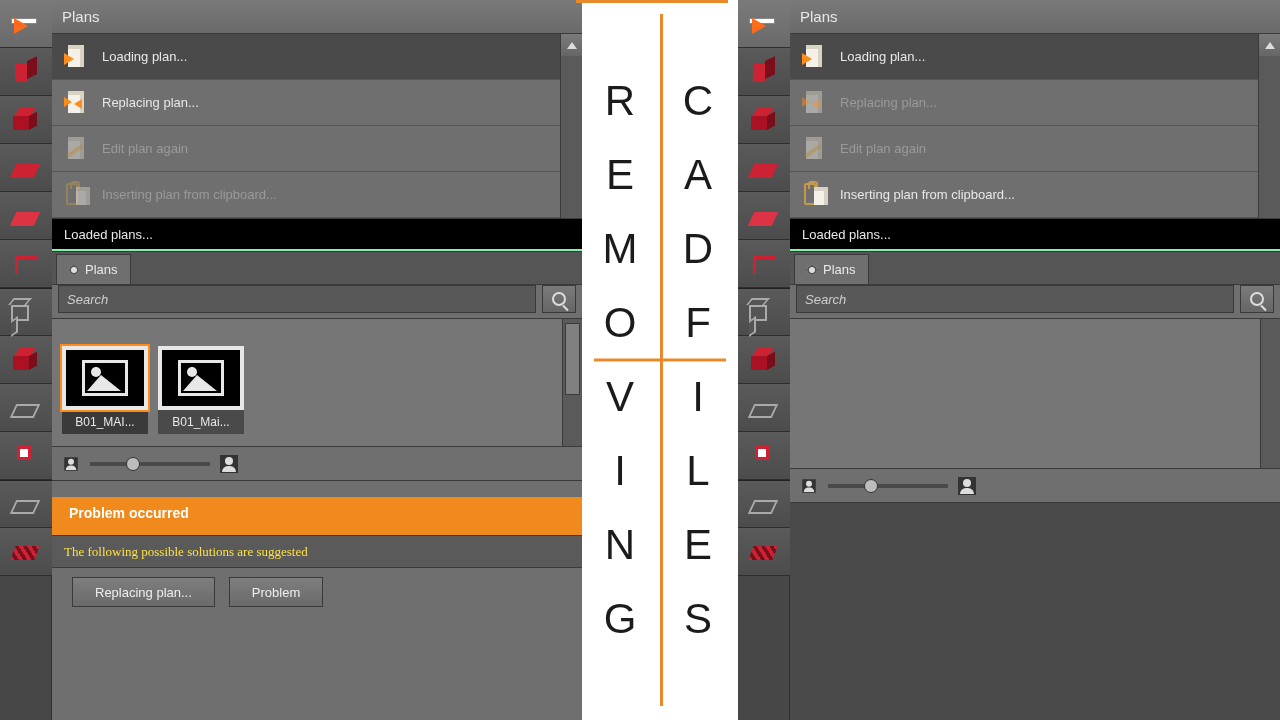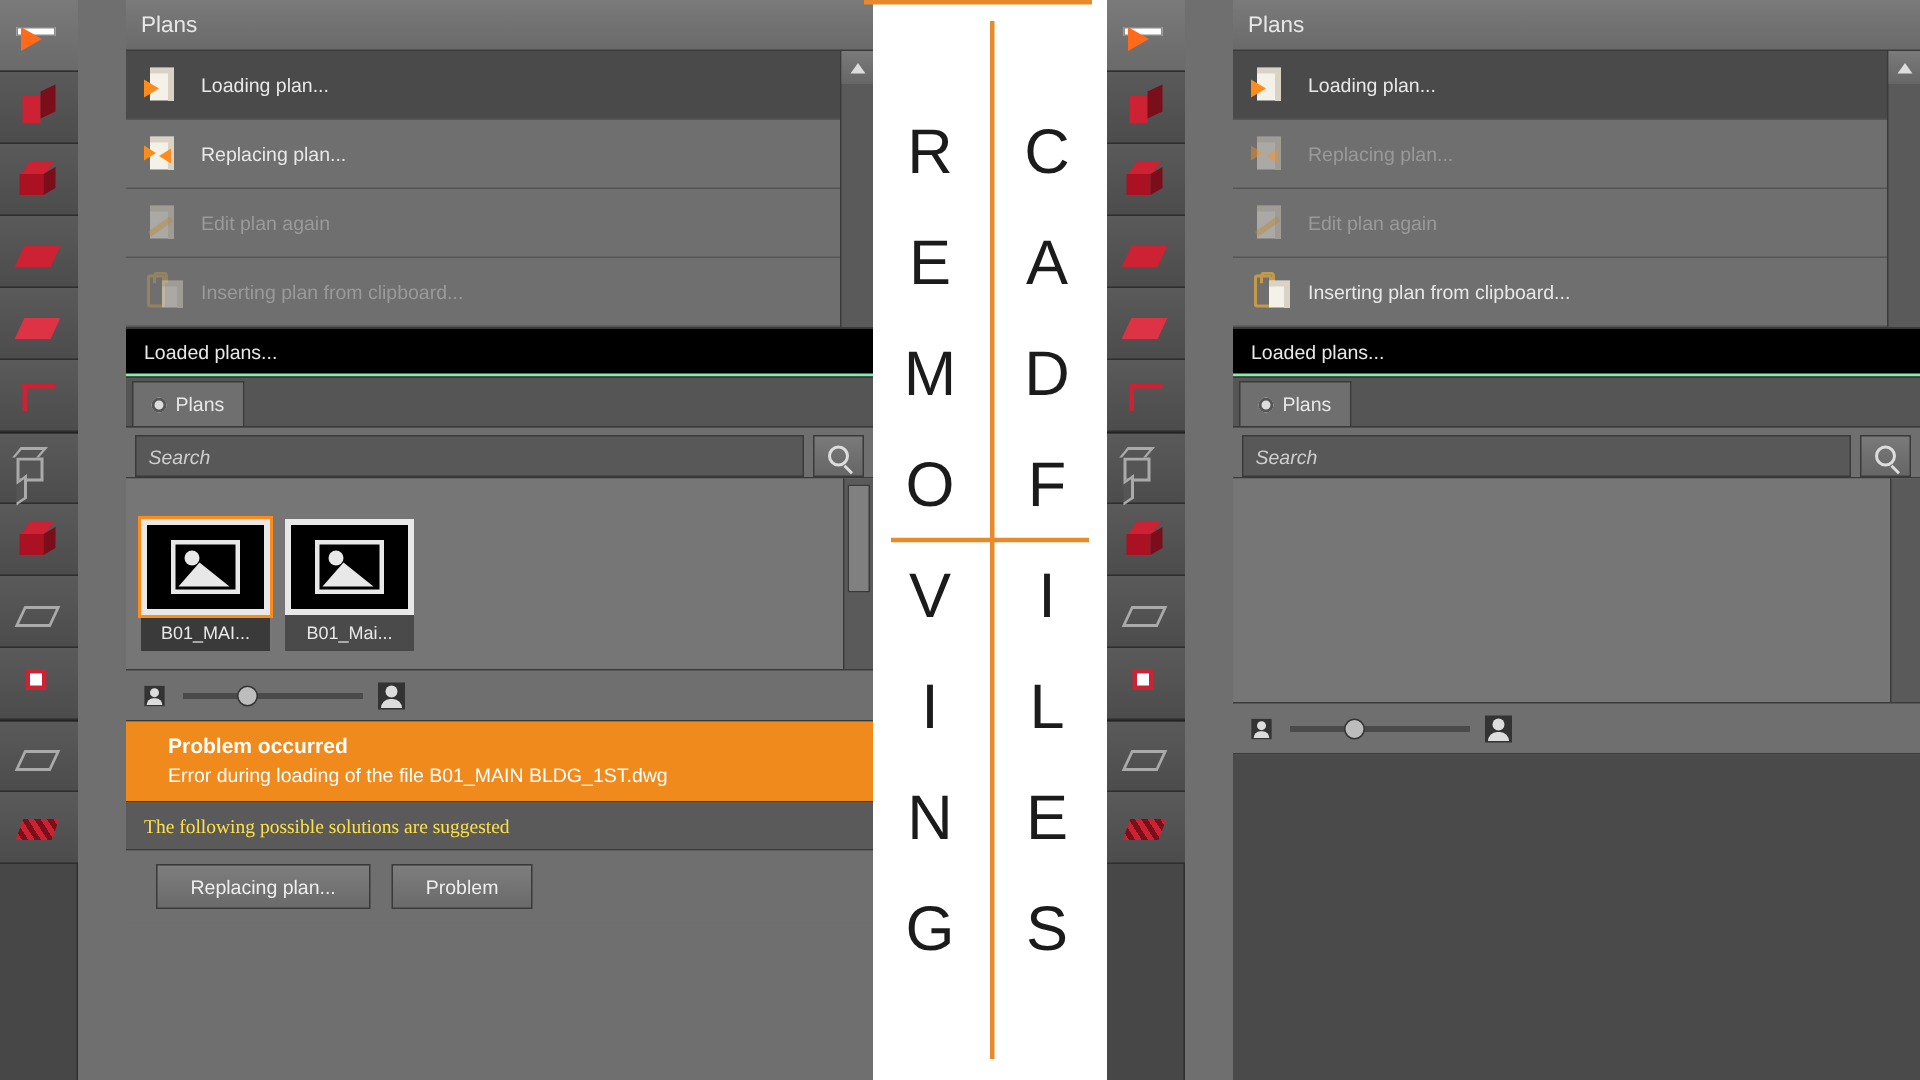--- a/index.html
+++ b/index.html
@@ -10,21 +10,20 @@
     font-size: 13px;
     color: #e8e8e8;
     overflow: hidden;
     position: relative;
   }
 
   .app-half {
     position: absolute; top: 0; height: 720px;
     background: #6f6f6f;
     display: flex;
-    gap: 32px;
   }
   .app-left  { left: 0;  width: 582px; }
   .app-right { left: 738px; width: 542px; }
 
   .toolstrip {
     width: 52px;
     background: #474747;
     border-right: 1px solid #2e2e2e;
     display: flex; flex-direction: column;
   }
@@ -124,21 +123,21 @@
   }
   .tab {
     height:30px; padding:0 12px;
     background:#6f6f6f; border:1px solid #3a3a3a; border-bottom:none;
     display:flex; align-items:center; gap:6px; margin-left:4px;
     font-size:13px; color:#e8e8e8;
   }
   .radio-dot { width:10px; height:10px; border-radius:50%; background:#ddd; box-shadow: inset 0 0 0 2px #555; }
 
   .searchbar {
-    height:34px; display:flex; align-items:flex-end;
+    height:34px; display:flex; align-items:flex-start;
     border-bottom:1px solid #3a3a3a;
   }
   .searchbar .field {
     flex:1; height:28px; margin:0 6px;
     background:#585858; border:1px solid #3a3a3a;
     display:flex; align-items:center; padding:0 8px;
     color:#cfcfcf; font-style:italic;
   }
   .searchbar .go {
     width:34px; height:28px; margin-right:6px;
@@ -189,22 +188,23 @@
     display:flex; align-items:center; padding:0 10px; gap:10px;
   }
   .person { width:18px;height:18px;background:#333;position:relative;}
   .person::before{content:"";position:absolute;top:2px;left:5px;width:8px;height:8px;border-radius:50%;background:#ddd;}
   .person::after{content:"";position:absolute;bottom:1px;left:2px;right:2px;height:6px;border-radius:6px 6px 0 0;background:#ddd;}
   .person.small { transform:scale(.75); }
   .slider-track { flex:0 0 120px; height:4px; background:#4a4a4a; position:relative;}
   .slider-knob { position:absolute; top:-5px; width:14px;height:14px;border-radius:50%;background:#bdbdbd;border:1px solid #333;}
 
   .errorbox {
-    background:#f08a1d; color:#fff; padding:8px 28px 10px;
+    background:#f08a1d; color:#fff; padding:8px 17px 10px;
     border-bottom:1px solid #3a3a3a;
+    margin-top:16px;
   }
   .errorbox .t { font-weight:bold; margin-bottom:4px; font-size:14px;}
   .suggestbar {
     height:32px; background:#5a5a5a; display:flex;align-items:center;padding:0 12px;
     border-bottom:1px solid #3a3a3a; color:#fde047;font-family:Liberation Serif, serif;
   }
   .btnrow {
     height:48px; background:#6f6f6f; display:flex; align-items:center; gap:14px; padding:0 20px;
   }
   .btn {
@@ -394,21 +394,20 @@
     <div class="sliderbar">
       <span class="person small"></span>
       <div class="slider-track">
           <div class="slider-knob" style="left:30%"></div>
         </div>
       <span class="person"></span>
     </div>
 
     <div class="errorbox">
       <div class="t">Problem occurred</div>
-      <div>Error during loading of the file B01_MAIN BLDG_1ST.dwg</div>
     </div>
 
     <div class="suggestbar">The following possible solutions are suggested</div>
 
     <div class="btnrow">
       <div class="btn">Replacing plan...</div>
       <div class="btn">Problem</div>
     </div>
   </div>
 </div>

